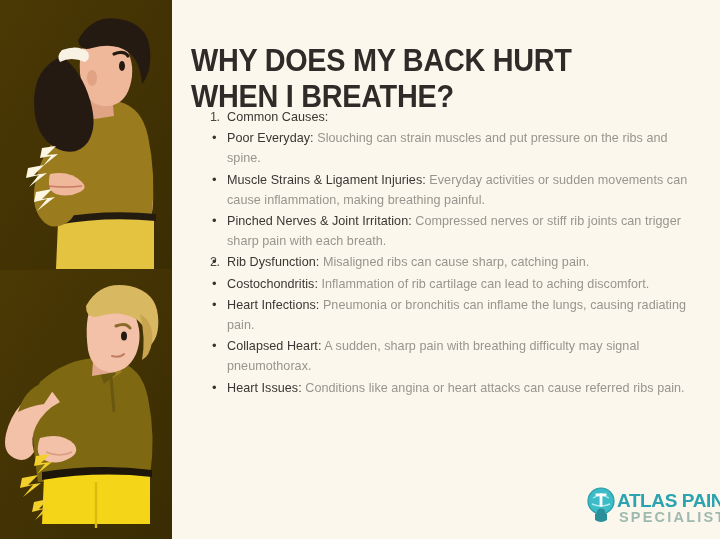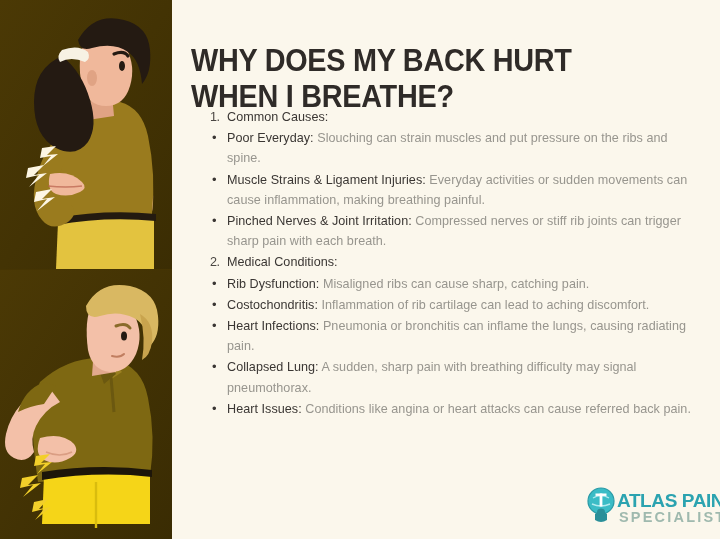--- a/index.html
+++ b/index.html
@@ -231,36 +231,36 @@
       <div class="row bulleted">
         <span class="marker">•</span><span class="lbl">Poor Everyday:</span><span class="txt"> Slouching can strain muscles and put pressure on the ribs and spine.</span>
       </div>
       <div class="row bulleted">
         <span class="marker">•</span><span class="lbl">Muscle Strains &amp; Ligament Injuries:</span><span class="txt"> Everyday activities or sudden movements can cause inflammation, making breathing painful.</span>
       </div>
       <div class="row bulleted">
         <span class="marker">•</span><span class="lbl">Pinched Nerves &amp; Joint Irritation:</span><span class="txt"> Compressed nerves or stiff rib joints can trigger sharp pain with each breath.</span>
       </div>
       <div class="row numbered">
-        <span class="marker">2.</span><span class="lbl">Medical Conditions:</span><span class="txt"></span>
+        <span class="marker">2.</span><span class="txt"></span>
       </div>
       <div class="row bulleted">
         <span class="marker">•</span><span class="lbl">Rib Dysfunction:</span><span class="txt"> Misaligned ribs can cause sharp, catching pain.</span>
       </div>
       <div class="row bulleted">
         <span class="marker">•</span><span class="lbl">Costochondritis:</span><span class="txt"> Inflammation of rib cartilage can lead to aching discomfort.</span>
       </div>
       <div class="row bulleted">
         <span class="marker">•</span><span class="lbl">Heart Infections:</span><span class="txt"> Pneumonia or bronchitis can inflame the lungs, causing radiating pain.</span>
       </div>
       <div class="row bulleted">
-        <span class="marker">•</span><span class="lbl">Collapsed Lung:</span><span class="txt"> A sudden, sharp pain with breathing difficulty may signal pneumothorax.</span>
-      </div>
-      <div class="row bulleted">
-        <span class="marker">•</span><span class="lbl">Heart Issues:</span><span class="txt"> Conditions like angina or heart attacks can cause referred back pain.</span>
+        <span class="marker">•</span><span class="lbl">Collapsed Heart:</span><span class="txt"> A sudden, sharp pain with breathing difficulty may signal pneumothorax.</span>
+      </div>
+      <div class="row bulleted">
+        <span class="marker">•</span><span class="lbl">Heart Issues:</span><span class="txt"> Conditions like angina or heart attacks can cause referred ribs pain.</span>
       </div>
     </div>
 
     <div id="logo">
       <svg width="140" height="42" viewBox="0 0 140 42" xmlns="http://www.w3.org/2000/svg">
         <g>
           <circle cx="17" cy="15" r="13" fill="#3bbcc6"></circle>
           <circle cx="17" cy="15" r="13" fill="none" stroke="#2a9aa6" stroke-width="1.2"></circle>
           <path d="M9 12 q8 -5 16 0" stroke="#bff0f3" stroke-width="1.4" fill="none" opacity="0.9"></path>
           <path d="M8 18 q9 4 18 0" stroke="#bff0f3" stroke-width="1.4" fill="none" opacity="0.9"></path>

